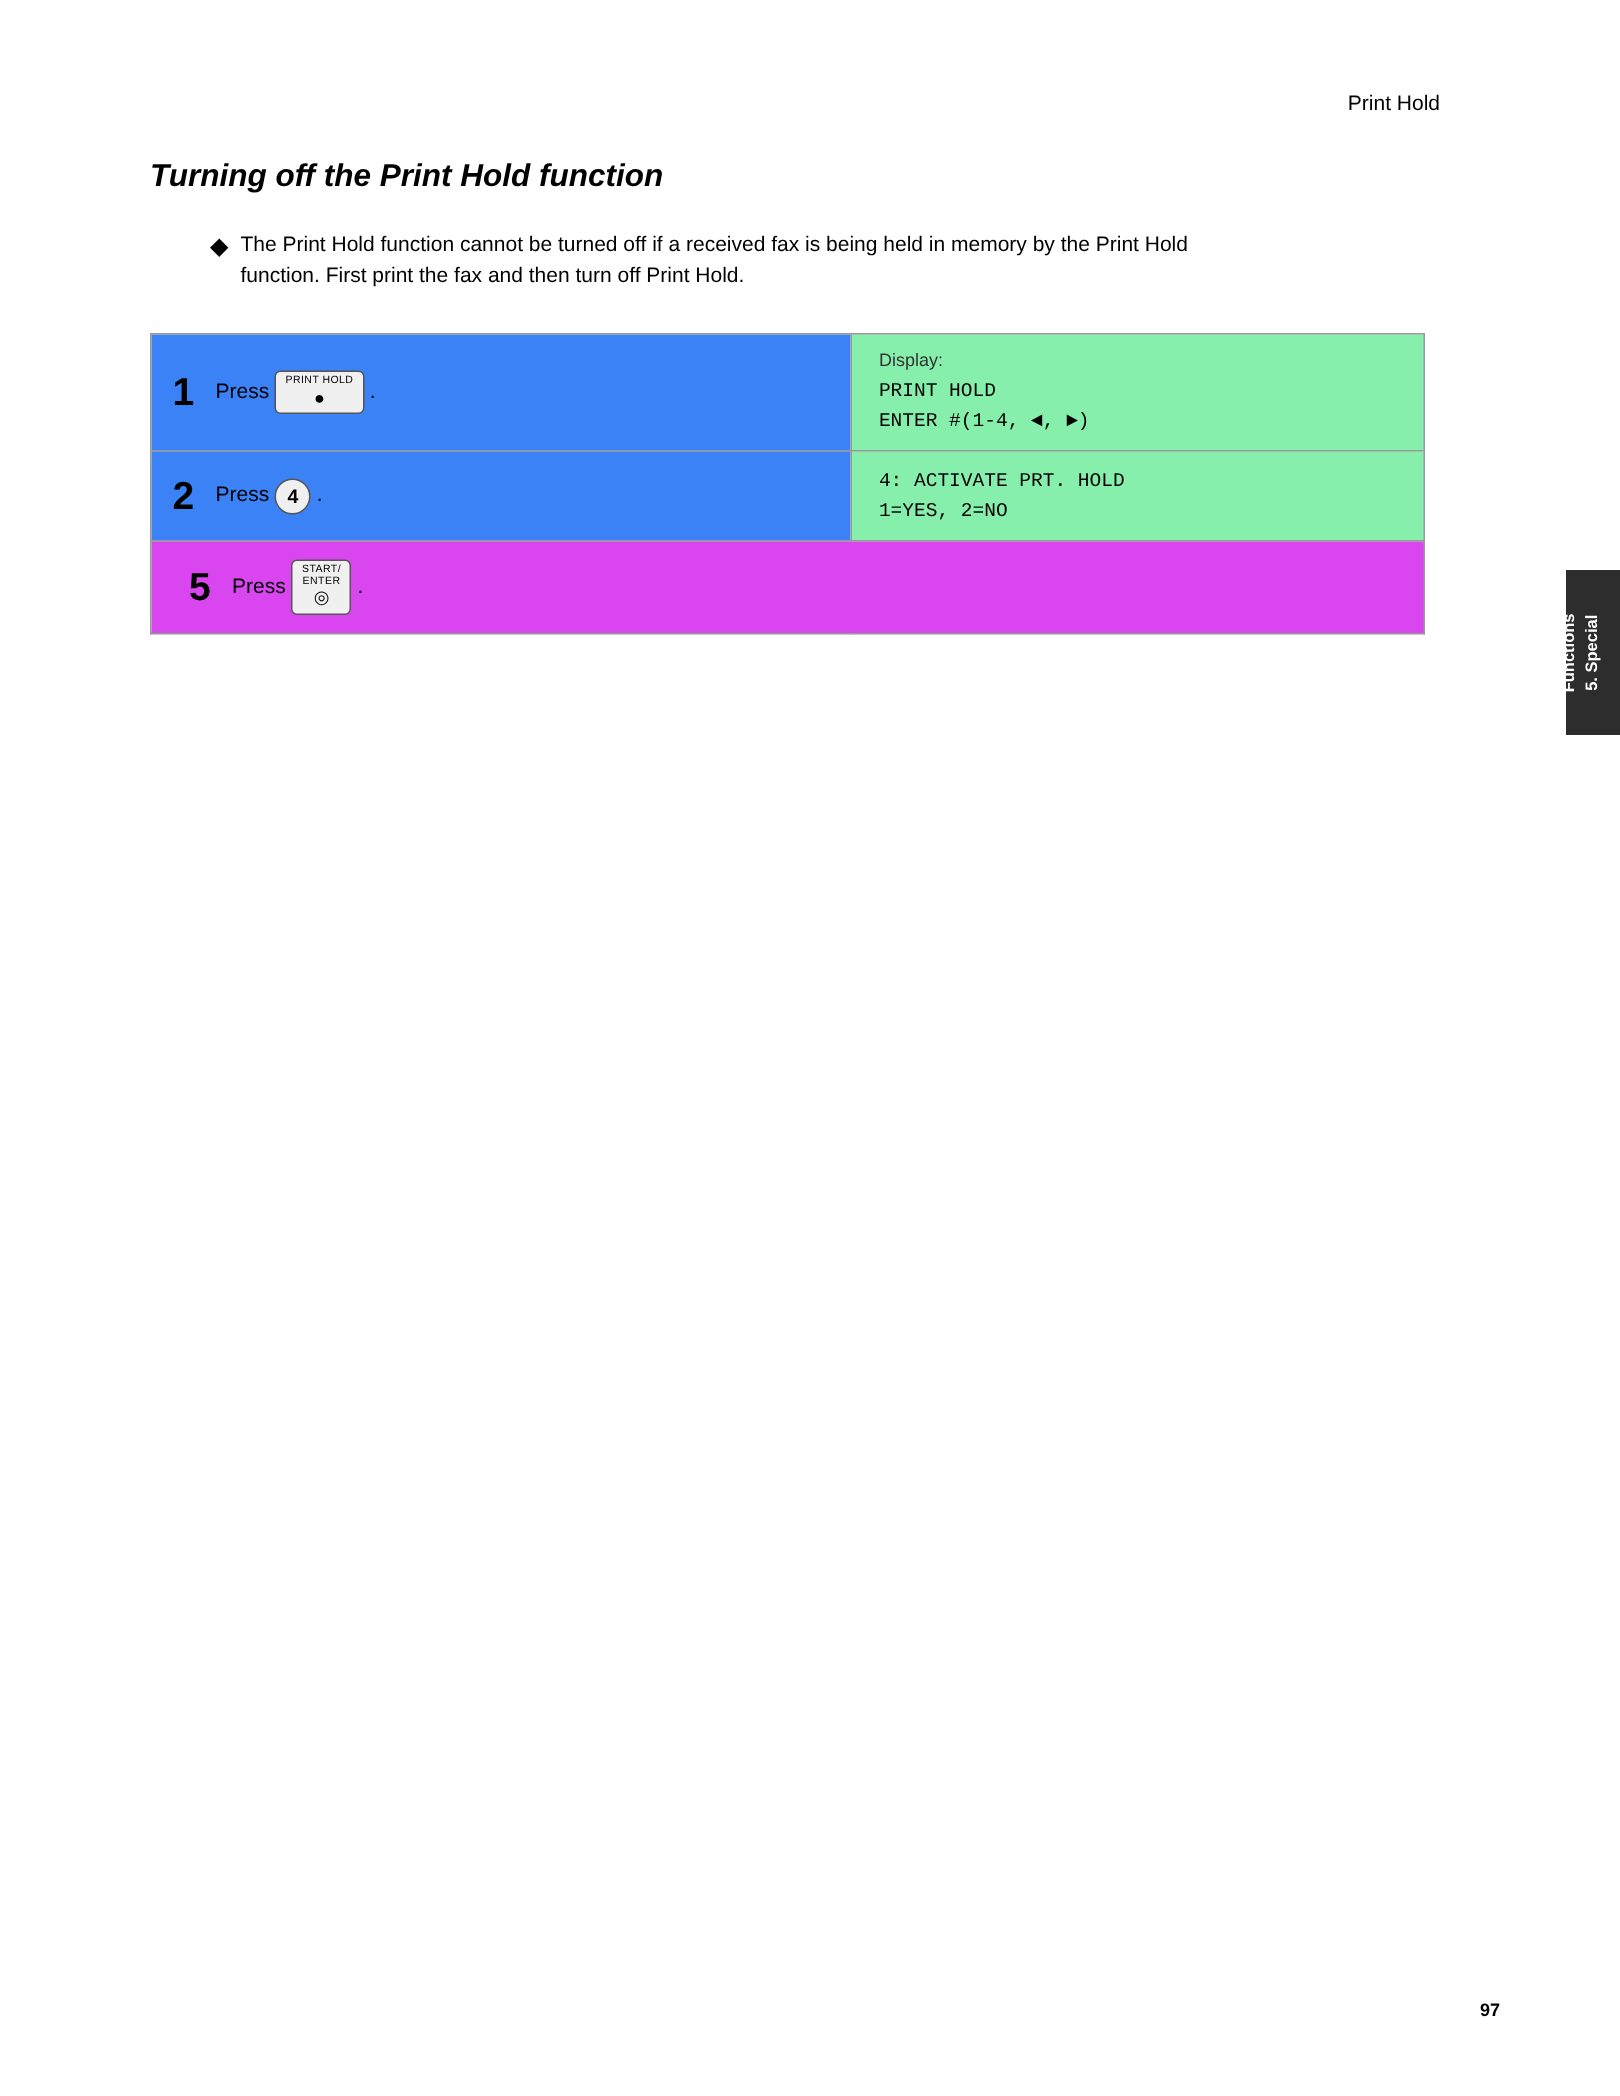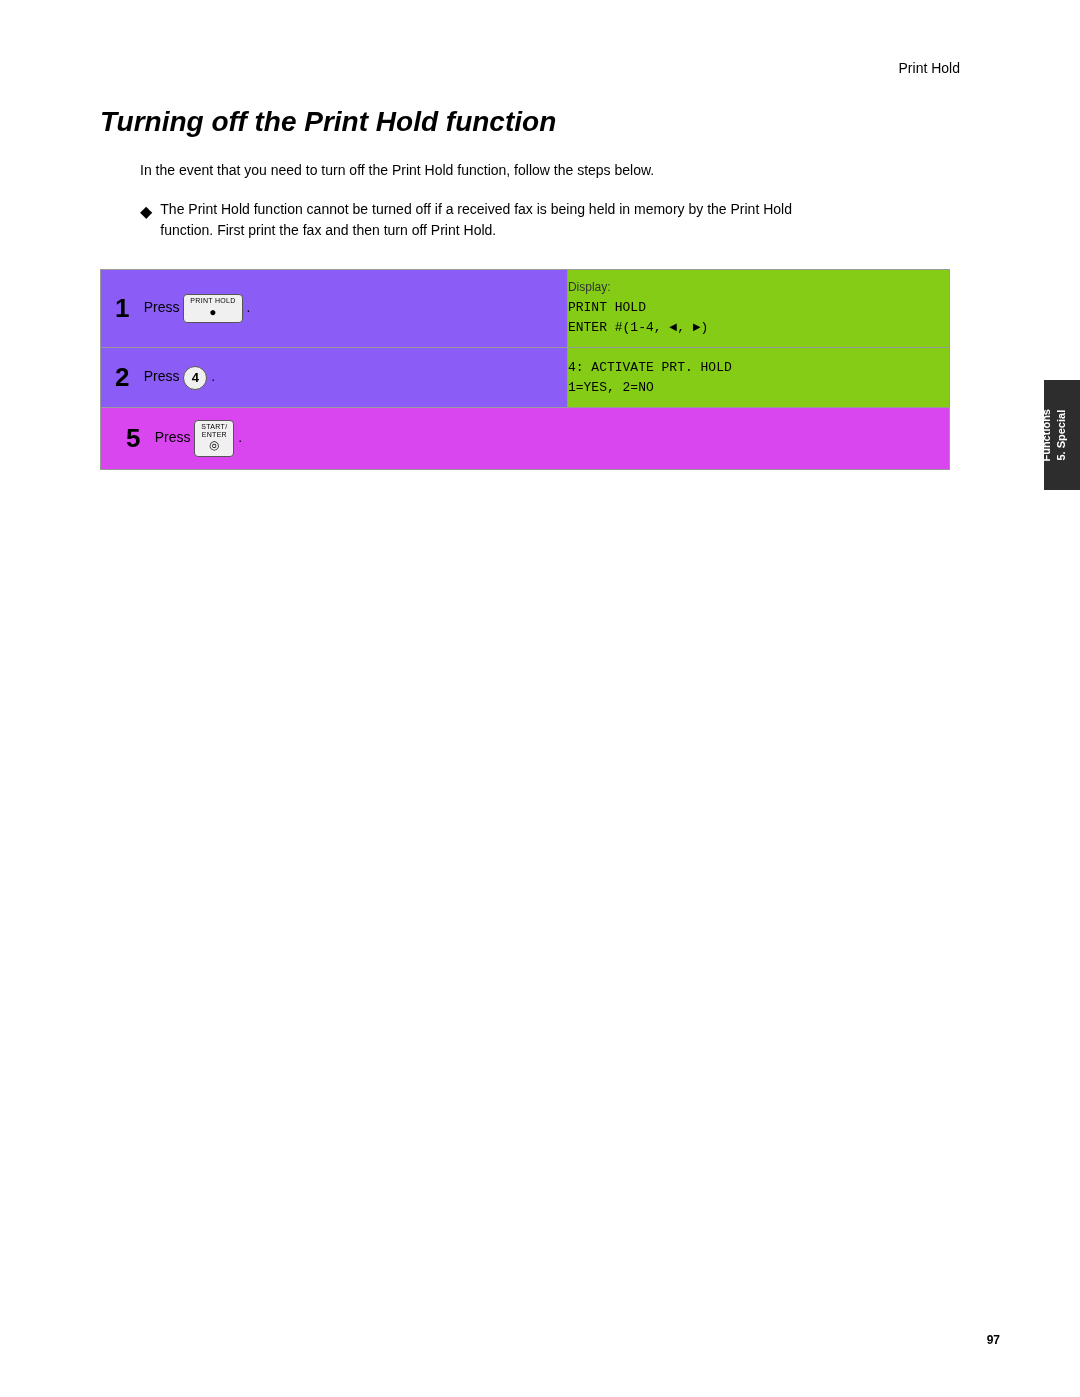--- a/index.html
+++ b/index.html
@@ -22,21 +22,21 @@
     }
 
     .header-right {
       text-align: right;
       font-size: 14px;
       margin-bottom: 30px;
       padding-right: 40px;
     }
 
     .section-title {
-      font-size: 28px;
+      font-size: 21px;
       font-weight: bold;
       font-style: italic;
       margin-bottom: 22px;
       margin-left: 20px;
     }
 
     .intro-text {
       font-size: 14px;
       margin-left: 60px;
       margin-bottom: 18px;
@@ -69,28 +69,28 @@
     }
 
     .steps-table td {
       border: 1px solid #999;
       vertical-align: middle;
       padding: 10px 14px;
     }
 
     .step-left {
       width: 55%;
-      background: #8b5cf6;
+      background: #3b82f6;
     }
 
     .step-right {
       width: 45%;
-      background: #84cc16;
+      background: #86efac;
       vertical-align: top;
-      padding: 10px 0 !important;
+      padding: 10px 18px !important;
     }
 
     .step-number {
       font-size: 26px;
       font-weight: bold;
       margin-right: 10px;
       vertical-align: middle;
     }
 
     .step-action {
@@ -206,21 +206,20 @@
 <body>
 
 <div class="page-container">
 
   <div class="header-right">
     <span>Print Hold</span>
   </div>
 
   <div class="section-title">Turning off the Print Hold function</div>
 
-  <div class="intro-text">In the event that you need to turn off the Print Hold function, follow the steps below.</div>
 
   <div class="bullet-note">
     <span class="bullet-diamond">◆</span>
     <span>The Print Hold function cannot be turned off if a received fax is being held in memory by the Print Hold function. First print the fax and then turn off Print Hold.</span>
   </div>
 
   <div class="steps-wrapper">
     <table class="steps-table">
 
       <tbody>

